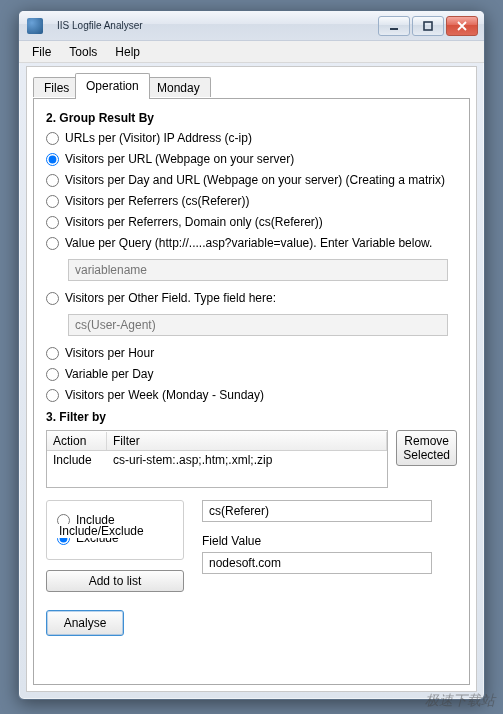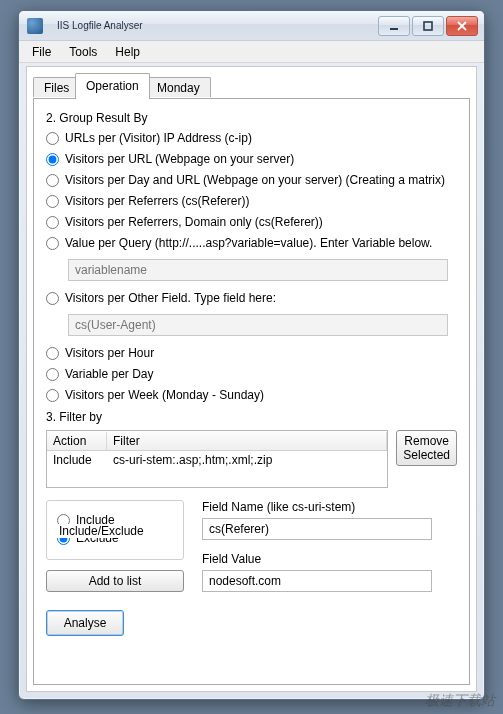--- a/index.html
+++ b/index.html
@@ -30,21 +30,21 @@
     background: #f0f0f0; border-bottom: 1px solid #d8d8d8; }
   .menu-item { padding: 2px 9px; cursor: pointer; }
   .client { position: absolute; left: 7px; right: 7px; top: 55px; bottom: 7px;
     background: #fff; border: 1px solid #c9c9c9; }
   .tabs { position: relative; height: 26px; margin: 6px 6px 0 6px; }
   .tab { position: absolute; top: 4px; height: 20px; padding: 3px 10px; border: 1px solid #aaa;
     border-bottom: none; background: #f0f0f0; border-radius: 2px 2px 0 0; cursor:pointer; }
   .tab.active { top: 0; height: 26px; padding-top: 5px; background: #fff; z-index: 2; }
   .tab-body { position: absolute; left: 6px; right: 6px; top: 31px; bottom: 6px;
     border: 1px solid #aaa; background: #fff; padding: 10px 12px; overflow: hidden; }
-  .section-heading { margin: 2px 0 6px 0; }
+  .section-heading { margin: 2px 0 6px 0; font-weight: bold; }
   .radio-row { display: flex; align-items: center; margin: 3px 0 7px 0; }
   .radio-row input[type=radio] { margin: 0 6px 0 0; }
   .inline-input { margin: 2px 0 7px 22px; width: 380px; height: 22px; border: 1px solid #c8c8c8;
     background: #f3f3f3; color: #8a8a8a; padding: 0 6px; }
   .filter-group { display: flex; gap: 8px; margin-top: 4px; }
   .filter-table { border: 1px solid #b7b7b7; width: 350px; height: 58px; }
   .ft-head { display: flex; background: linear-gradient(#fdfdfd,#eee); border-bottom: 1px solid #d0d0d0; height: 20px; align-items: center; }
   .ft-head > div { padding: 2px 6px; border-right: 1px solid #d8d8d8; }
   .ft-row { display: flex; }
   .ft-row > div { padding: 2px 6px; }
@@ -179,21 +179,20 @@
             </label>
             <label class="radio-row" style="margin:4px 0">
               <input type="radio" name="ie" checked="" style="">
               <span>Exclude</span>
             </label>
           </div>
           <button class="btn add-btn">Add to list</button>
         </div>
 
         <div class="right-fields">
-          <label>Field Name (like cs-uri-stem)</label>
           <input class="text-input" value="cs(Referer)" style="">
           <label style="margin-top:12px">Field Value</label>
           <input class="text-input" value="nodesoft.com" style="">
         </div>
       </div>
 
       <button class="btn analyse-btn focused">Analyse</button>
 
     </div>
   </div>

